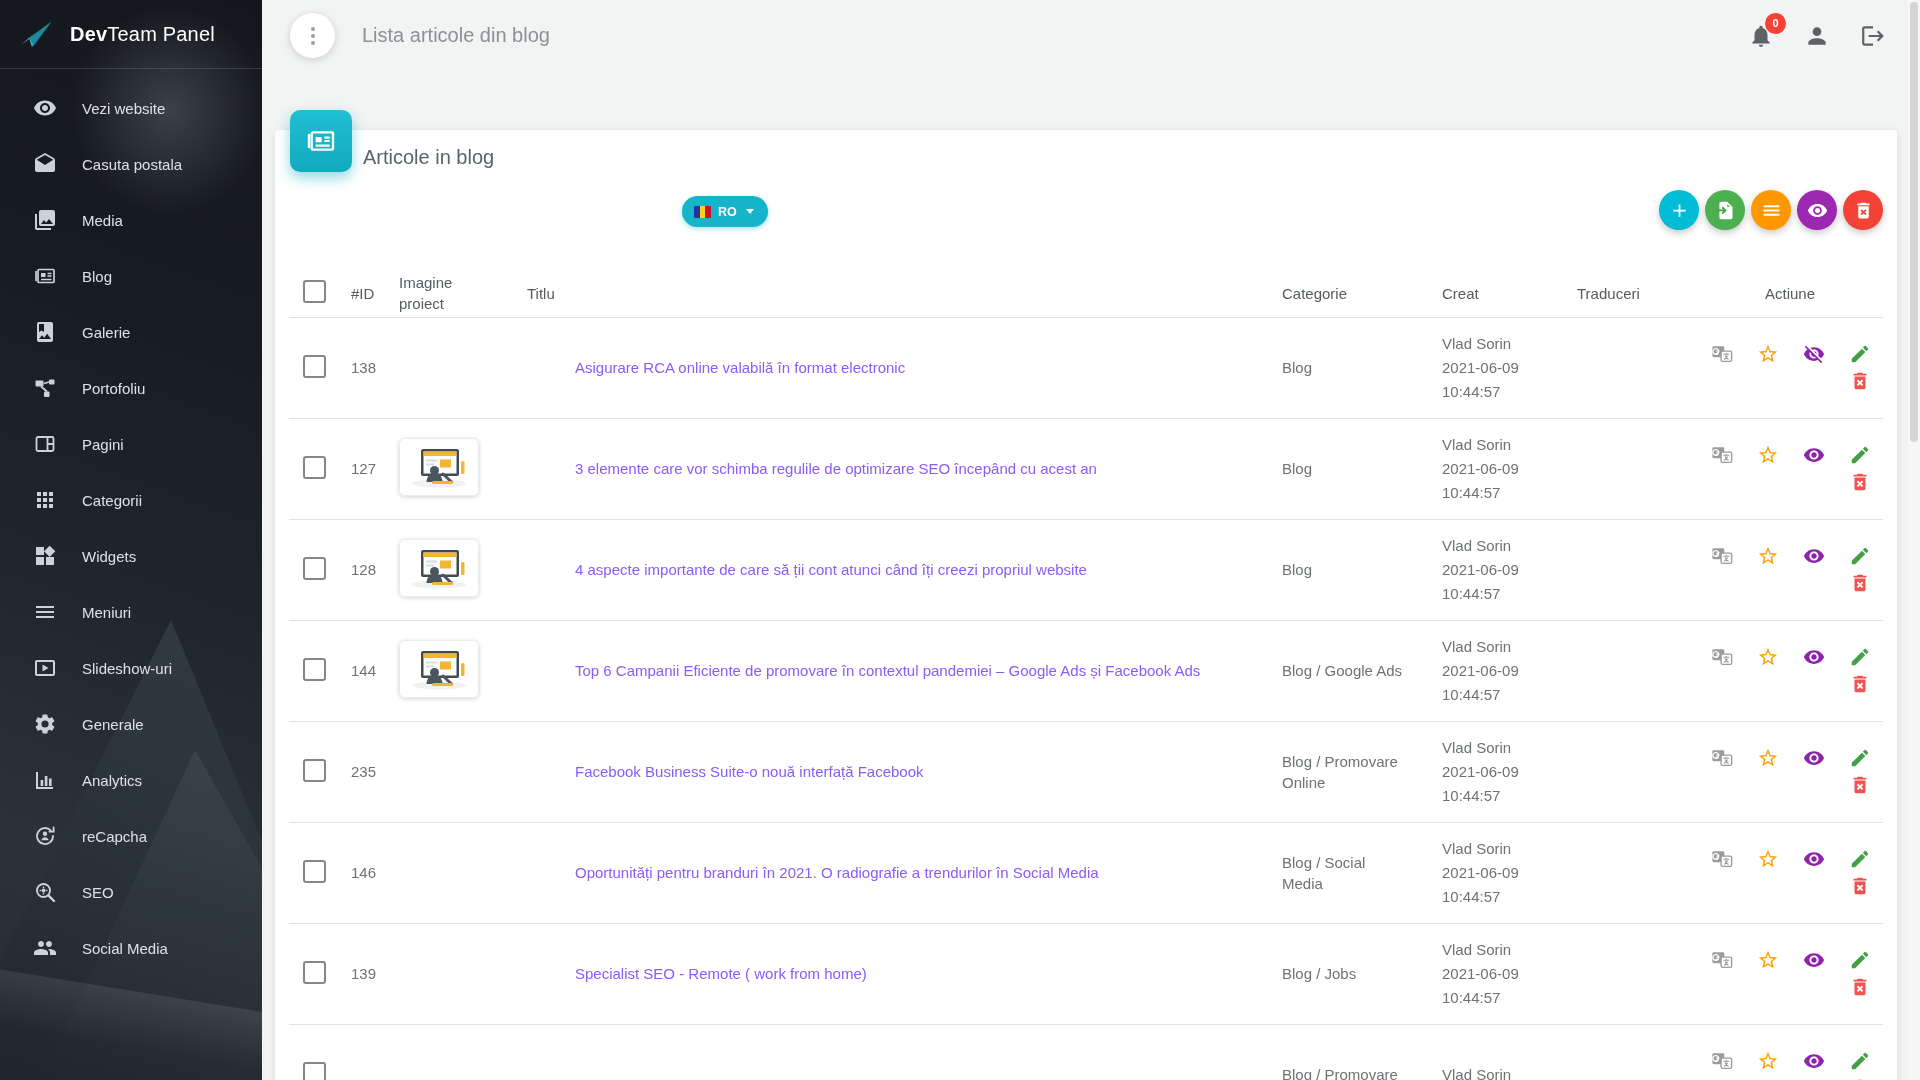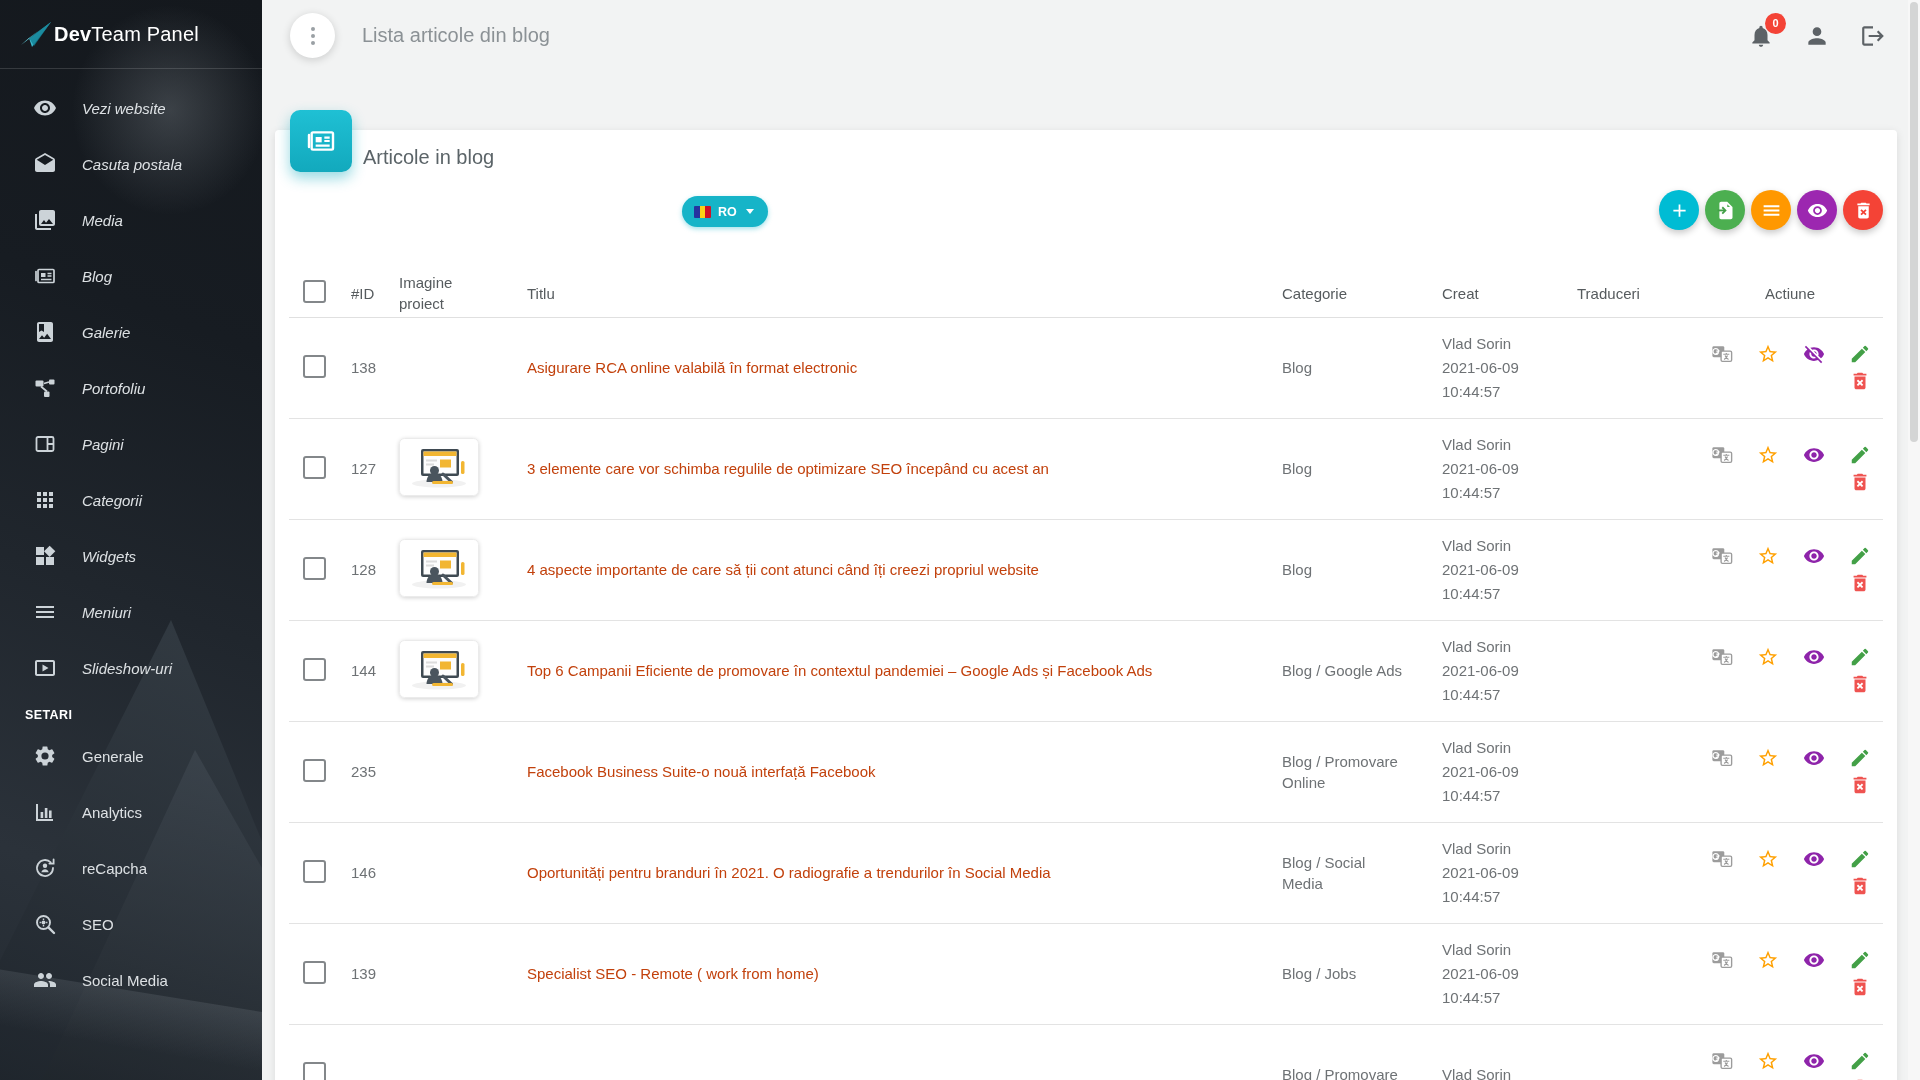--- a/index.html
+++ b/index.html
@@ -5,26 +5,26 @@
   * { box-sizing: border-box; margin: 0; padding: 0; }
   html,body { width:1920px; height:1080px; overflow:hidden; font-family:"Liberation Sans",sans-serif; background:#f2f3f3; }
 
   
   .sidebar { position:absolute; left:0; top:0; width:262px; height:1080px; background:linear-gradient(200deg,#14181d 0%,#171c22 30%,#20262d 55%,#2b323a 80%,#232a31 100%); overflow:hidden; z-index:30; }
   .sb-bg { position:absolute; inset:0; pointer-events:none; }
   .sb-smoke { position:absolute; top:-40px; left:30px; width:280px; height:300px; background:radial-gradient(closest-side, rgba(195,205,212,.22), transparent 70%); }
   .sb-mtn1 { position:absolute; bottom:0; left:-60px; width:420px; height:460px; background:linear-gradient(205deg,#39424a,#1d232a); clip-path:polygon(55% 0,100% 100%,0 100%); opacity:.8; }
   .sb-mtn2 { position:absolute; bottom:0; right:-120px; width:340px; height:330px; background:linear-gradient(195deg,#434c55,#20262c); clip-path:polygon(45% 0,100% 100%,0 100%); opacity:.7; }
   .sb-snow { position:absolute; bottom:0; left:0; width:100%; height:170px; background:linear-gradient(190deg, rgba(208,218,226,.30), rgba(70,80,90,0) 75%); clip-path:polygon(0 35%,100% 60%,100% 100%,0 100%); }
-  .logo-row { position:relative; display:flex; align-items:center; height:69px; padding:0 18px; border-bottom:1px solid rgba(255,255,255,.14); z-index:2; }
+  .logo-row { position:relative; display:flex; align-items:center; gap:16px; height:69px; padding:0 18px; border-bottom:1px solid rgba(255,255,255,.14); z-index:2; }
   .logo-row svg { flex:0 0 auto; }
   .brand { color:#fff; font-size:20px; letter-spacing:.2px; white-space:nowrap; }
   .brand b { font-weight:700; }
   nav { position:relative; z-index:2; }
-  #nav-main { margin-top:11px;font-style:italic; }
+  #nav-main { margin-top:11px; }
   .nav-item { display:flex; align-items:center; height:56px; padding:0 10px 0 33px; gap:25px; color:#dde1e4; font-size:15px; cursor:pointer; }
   .nav-icon { width:24px; height:24px; color:#ccd3d8; display:flex; align-items:center; justify-content:center; }
   .nav-icon svg { width:24px; height:24px; }
   .section-label { position:relative; z-index:2; padding:12px 0 6px 25px; color:#ffffff; font-size:12.5px; font-weight:700; letter-spacing:.4px; }
 
   
   .topbar { position:absolute; left:262px; top:0; right:12px; height:71px; background:#f2f3f3; z-index:20; }
   .kebab-btn { position:absolute; left:28px; top:13px; width:45px; height:45px; border-radius:50%; background:#fff; box-shadow:0 2px 8px rgba(0,0,0,.16); display:flex; flex-direction:column; align-items:center; justify-content:center; gap:3px; cursor:pointer; }
   .kebab-btn i { width:4px; height:4px; border-radius:50%; background:#9aa0a4; }
   .topbar-title { position:absolute; left:100px; top:0; height:71px; display:flex; align-items:center; font-size:20px; color:#8b9195; }
@@ -51,21 +51,21 @@
 
   
   table { border-collapse:collapse; table-layout:fixed; width:calc(100% - 28px); margin:140px 14px 0; }
   col.w-sel{width:48px;} col.w-id{width:48px;} col.w-img{width:128px;} col.w-cat{width:160px;} col.w-cre{width:135px;} col.w-tra{width:120px;} col.w-act{width:200px;}
   thead th { height:47px; border-bottom:1px solid #e0e0e0; font-weight:400; font-size:15px; color:#565b5e; text-align:left; padding:0 0 0 14px; vertical-align:middle; }
   th.c-act, td.c-act { text-align:center; padding-right:0; }
   .th-wrap { display:inline-block; width:64px; line-height:21px; }
   tbody td { height:101px; border-bottom:1px solid #e3e3e3; font-size:15px; color:#6e7275; padding-left:14px; vertical-align:middle; }
   .checkbox { display:inline-block; width:23px; height:23px; border:2px solid #83878a; border-radius:3px; background:#fff; cursor:pointer; }
   .thumb { display:inline-block; width:80px; height:58px; border-radius:6px; box-shadow:0 1px 4px rgba(0,0,0,.18); background:#fff; }
-  .row-title { color:#c2410c; text-decoration:none; cursor:pointer; display:inline-block; line-height:21px; padding-right:30px; }
+  .row-title { color:#8b5cf6; text-decoration:none; cursor:pointer; display:inline-block; line-height:21px; padding-right:30px;margin-left:48px; }
   .c-cat { line-height:21px; padding-right:20px; }
   .cl { line-height:24px; }
   .act-grid { display:grid; grid-template-columns:repeat(4,46px); justify-content:end; row-gap:5px; align-items:center; justify-items:center; }
   .act { width:22px; height:22px; cursor:pointer; display:inline-flex; }
   .act svg { width:22px; height:22px; }
   .ic-translate{color:#9c9c9c;} .ic-star{color:#ffa000;} .ic-eye{color:#8e24aa;} .ic-pencil{color:#43a047;} .ic-trash{color:#ef5350;}
 
   
   .scrollbar { position:absolute; right:0; top:0; width:12px; height:1080px; background:#f7f7f7; z-index:40; }
   .scroll-thumb { position:absolute; left:2px; right:2px; top:2px; height:440px; border-radius:5px; background:#d4d5d5; cursor:pointer; }
@@ -195,21 +195,20 @@
 
   <div class="nav-item">
     <span class="nav-icon">
           <svg viewBox="0 0 24 24" fill="currentColor">
             <path d="M20 4H4c-1.1 0-2 .9-2 2v12c0 1.1.9 2 2 2h16c1.1 0 2-.9 2-2V6c0-1.1-.9-2-2-2zm0 14H4V6h16v12zM9.5 8.5l6 3.5-6 3.5v-7z"></path>
           </svg>
         </span>
     <span class="nav-label">Slideshow-uri</span>
   </div>
 </nav>
-  <div class="section-label">SETARI</div>
   <nav id="nav-settings">
   <div class="nav-item">
     <span class="nav-icon">
           <svg viewBox="0 0 24 24" fill="currentColor">
             <path d="M19.14 12.94c.04-.3.06-.61.06-.94s-.02-.64-.07-.94l2.03-1.58a.49.49 0 0 0 .12-.61l-1.92-3.32a.488.488 0 0 0-.59-.22l-2.39.96c-.5-.38-1.03-.7-1.62-.94l-.36-2.54a.484.484 0 0 0-.48-.41h-3.84c-.24 0-.43.17-.47.41l-.36 2.54c-.59.24-1.13.57-1.62.94l-2.39-.96c-.22-.08-.47 0-.59.22L2.74 8.87c-.12.21-.08.47.12.61l2.03 1.58c-.05.3-.09.63-.09.94s.02.64.07.94l-2.03 1.58a.49.49 0 0 0-.12.61l1.92 3.32c.12.22.37.29.59.22l2.39-.96c.5.38 1.03.7 1.62.94l.36 2.54c.05.24.24.41.48.41h3.84c.24 0 .44-.17.47-.41l.36-2.54c.59-.24 1.13-.56 1.62-.94l2.39.96c.22.08.47 0 .59-.22l1.92-3.32c.12-.22.07-.47-.12-.61l-2.01-1.58zM12 15.6A3.6 3.6 0 1 1 12 8.4a3.6 3.6 0 0 1 0 7.2z"></path>
           </svg>
         </span>
     <span class="nav-label">Generale</span>
   </div>
 

